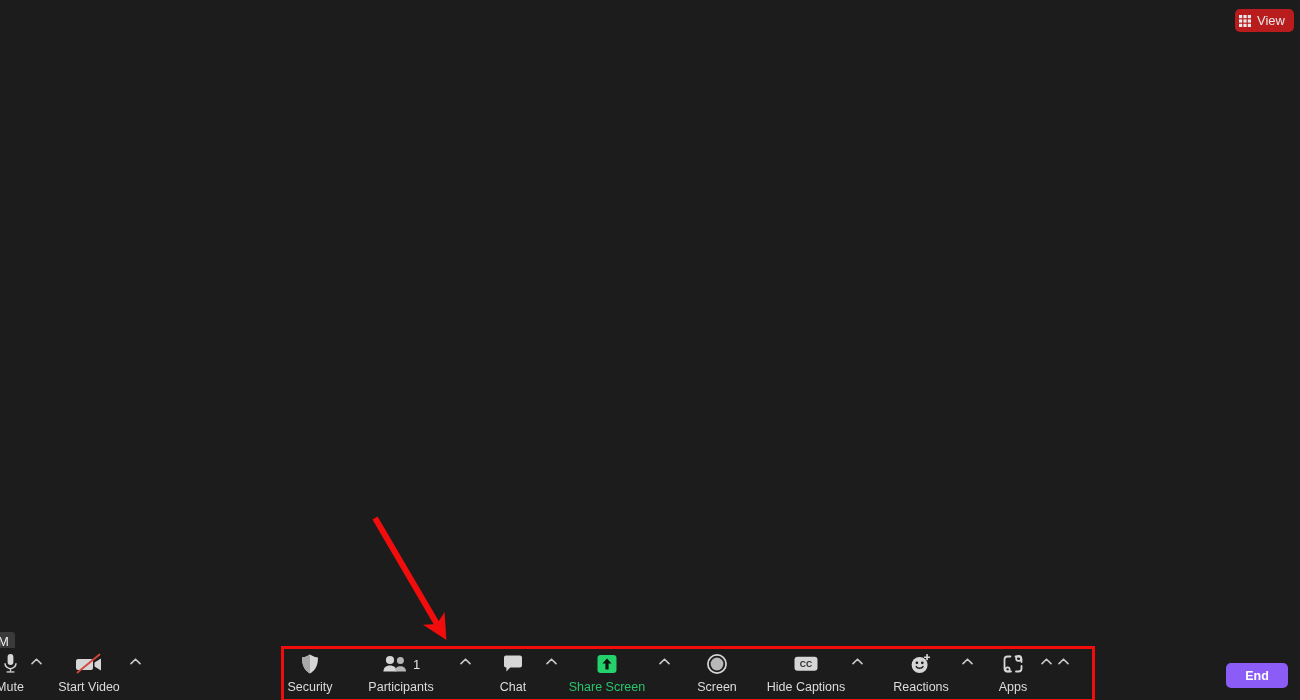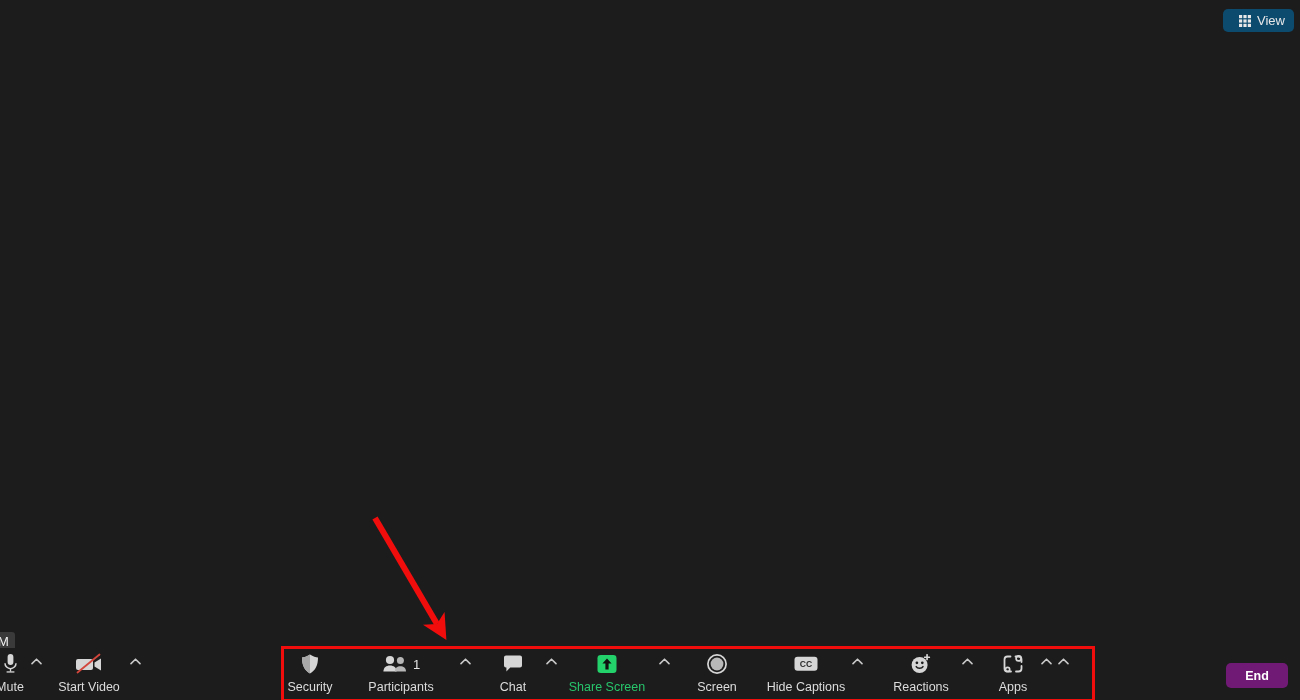--- a/index.html
+++ b/index.html
@@ -10,23 +10,23 @@
     overflow:hidden;
   }
   #app { position:relative; width:1300px; height:700px; background:#1c1c1c; }
 
   
   .stage { position:absolute; inset:0; background:#1c1c1c; }
 
   
   .view-btn {
     position:absolute; top:9px; right:6px;
-    height:23px; padding:0 9px 0 16px;
+    height:23px; padding:0 9px 0 4px;
     display:flex; align-items:center; gap:6px;
-    background:#0c4a6e; border-radius:5px;
+    background:#b91c1c; border-radius:5px;
     color:#e8e8e8; font-size:13px; line-height:1;
     cursor:pointer; user-select:none;
   }
   .view-btn .grid-icon { display:block; width:12px; height:12px; }
 
   
   .name-label {
     position:absolute; left:-18px; top:632px;
     background:#3a3a3a; color:#f0f0f0;
     font-size:13px; line-height:17px;
@@ -68,21 +68,21 @@
   }
   .chev svg { display:block; }
 
   
   .count { font-size:13px; color:#e4e4e4; line-height:1; margin-left:2px; }
 
   
   .end-btn {
     position:absolute; right:12px; bottom:12px;
     width:62px; height:25px;
-    background:#701a75; color:#ffffff;
+    background:#8b5cf6; color:#ffffff;
     border-radius:5px; border:none;
     font-size:12.5px; font-weight:bold;
     font-family:"Liberation Sans", sans-serif;
     display:flex; align-items:center; justify-content:center;
     cursor:pointer;
   }
 
   
   .anno-rect {
     position:absolute;

